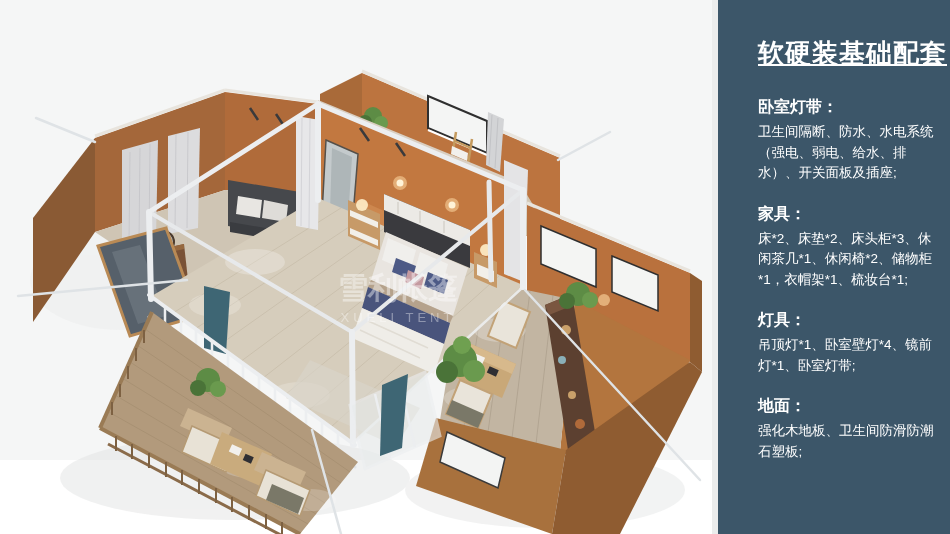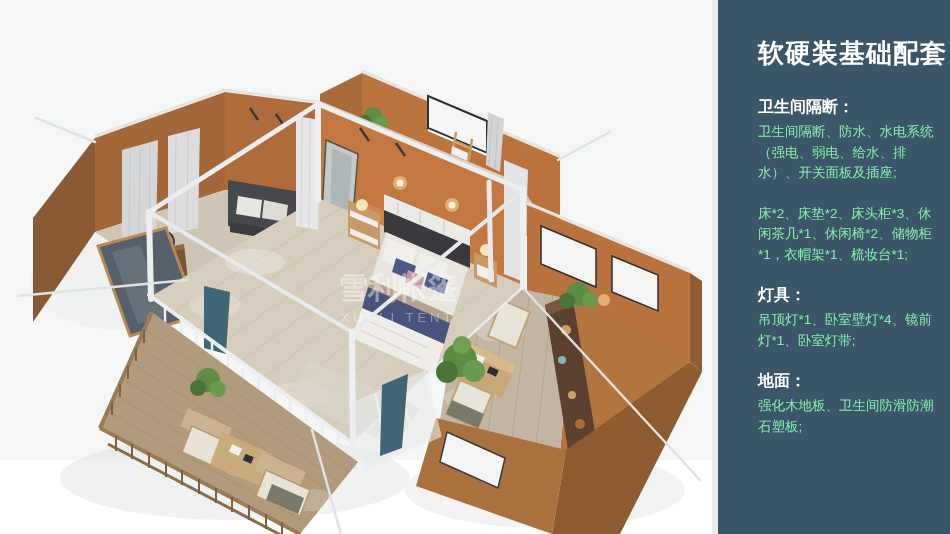--- a/index.html
+++ b/index.html
@@ -4,24 +4,24 @@
 <style>
   html,body{margin:0;padding:0;background:#ffffff;}
   .stage{width:950px;height:534px;display:flex;overflow:hidden;
          font-family:"Liberation Sans","DejaVu Sans",sans-serif;}
   .photo{position:relative;width:712px;height:460px;background:#f5f6f6;flex:none;}
   .photo svg{display:block;}
   .seam{width:6px;height:534px;background:#ebecec;flex:none;}
   .sidebar{flex:1;height:534px;background:#3c5669;color:#ffffff;box-sizing:border-box;
            padding:36px 14px 0 40px;}
   .sb-title{font-size:26px;font-weight:bold;letter-spacing:1px;text-align:center;
-            margin:0 30px 26px 0;white-space:nowrap;}
+            margin:0 30px 26px 0;white-space:nowrap;text-decoration:underline;}
   .sb-section{margin-bottom:20px;max-width:184px;}
   .sb-heading{font-size:16px;font-weight:bold;margin-bottom:4px;}
-  .sb-body{font-size:13.5px;line-height:1.52;color:#86efac;}
+  .sb-body{font-size:13.5px;line-height:1.52;color:#ffffff;}
 </style>
 </head>
 <body>
 
 <div class="stage">
 
   <div class="photo">
     <svg width="712" height="534" viewBox="0 0 712 534">
 
       <g opacity="0.5">
@@ -289,25 +289,26 @@
       </g>
     </svg>
   </div>
 
   <div class="seam"></div>
 
   <div class="sidebar">
     <h1 class="sb-title">软硬装基础配套</h1>
 
     <div class="sb-section">
-      <div class="sb-heading">卫生间隔断：</div>
+      <div class="sb-heading">卧室灯带：</div>
       <div class="sb-body">卫生间隔断、防水、水电系统（强电、弱电、给水、排水）、开关面板及插座;</div>
     </div>
 
     <div class="sb-section">
+      <div class="sb-heading">家具：</div>
       <div class="sb-body">床*2、床垫*2、床头柜*3、休闲茶几*1、休闲椅*2、储物柜*1，衣帽架*1、梳妆台*1;</div>
     </div>
 
     <div class="sb-section">
       <div class="sb-heading">灯具：</div>
       <div class="sb-body">吊顶灯*1、卧室壁灯*4、镜前灯*1、卧室灯带;</div>
     </div>
 
 
     <div class="sb-section">

